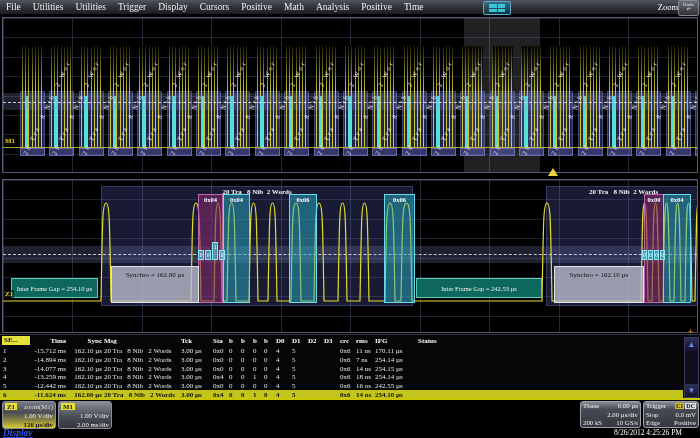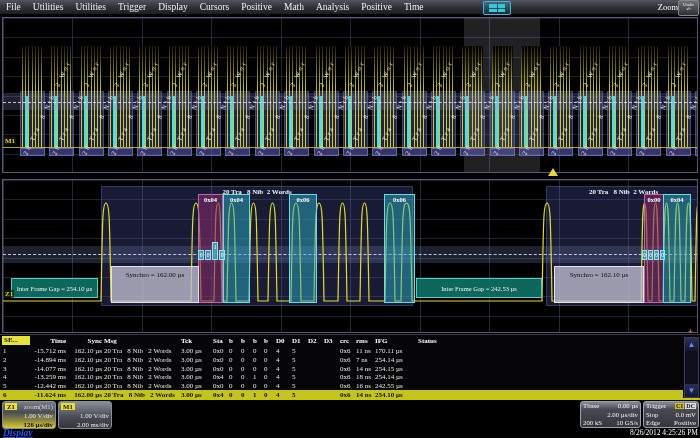--- a/index.html
+++ b/index.html
@@ -100,21 +100,21 @@
         font-size:9.5px;text-decoration:underline;}
   .infobox{position:absolute;top:401px;height:27px;border:1px solid #9aa0ac;border-radius:3px;box-sizing:border-box;
         background:linear-gradient(180deg,#868b96 0%,#474a52 30%,#34373d 100%);
         font-size:6.8px;line-height:8.6px;color:#f4f4f4;padding:0 2px;}
   .ib-tbase{left:580px;width:61px;}
   .ib-trig{left:643px;width:56px;}
   .ib-row{display:flex;justify-content:space-between;}
   .tbadge{font-size:6px;font-weight:bold;padding:0 1px;margin-left:1px;}
   .tbadge.c1{background:#cdb92a;color:#111;}
   .tbadge.dc{background:#dcdce4;color:#111;}
-  .datetime{position:absolute;right:2px;top:428px;font-size:7.5px;color:#fff;}
+  .datetime{position:absolute;right:18px;top:428px;font-size:7.5px;color:#fff;}
 </style>
 </head>
 <body>
 
 <div class="screen">
 
   <div class="menubar">
     <div style="display:flex;">
         <span class="menu-item">File</span>
         <span class="menu-item">Utilities</span>

